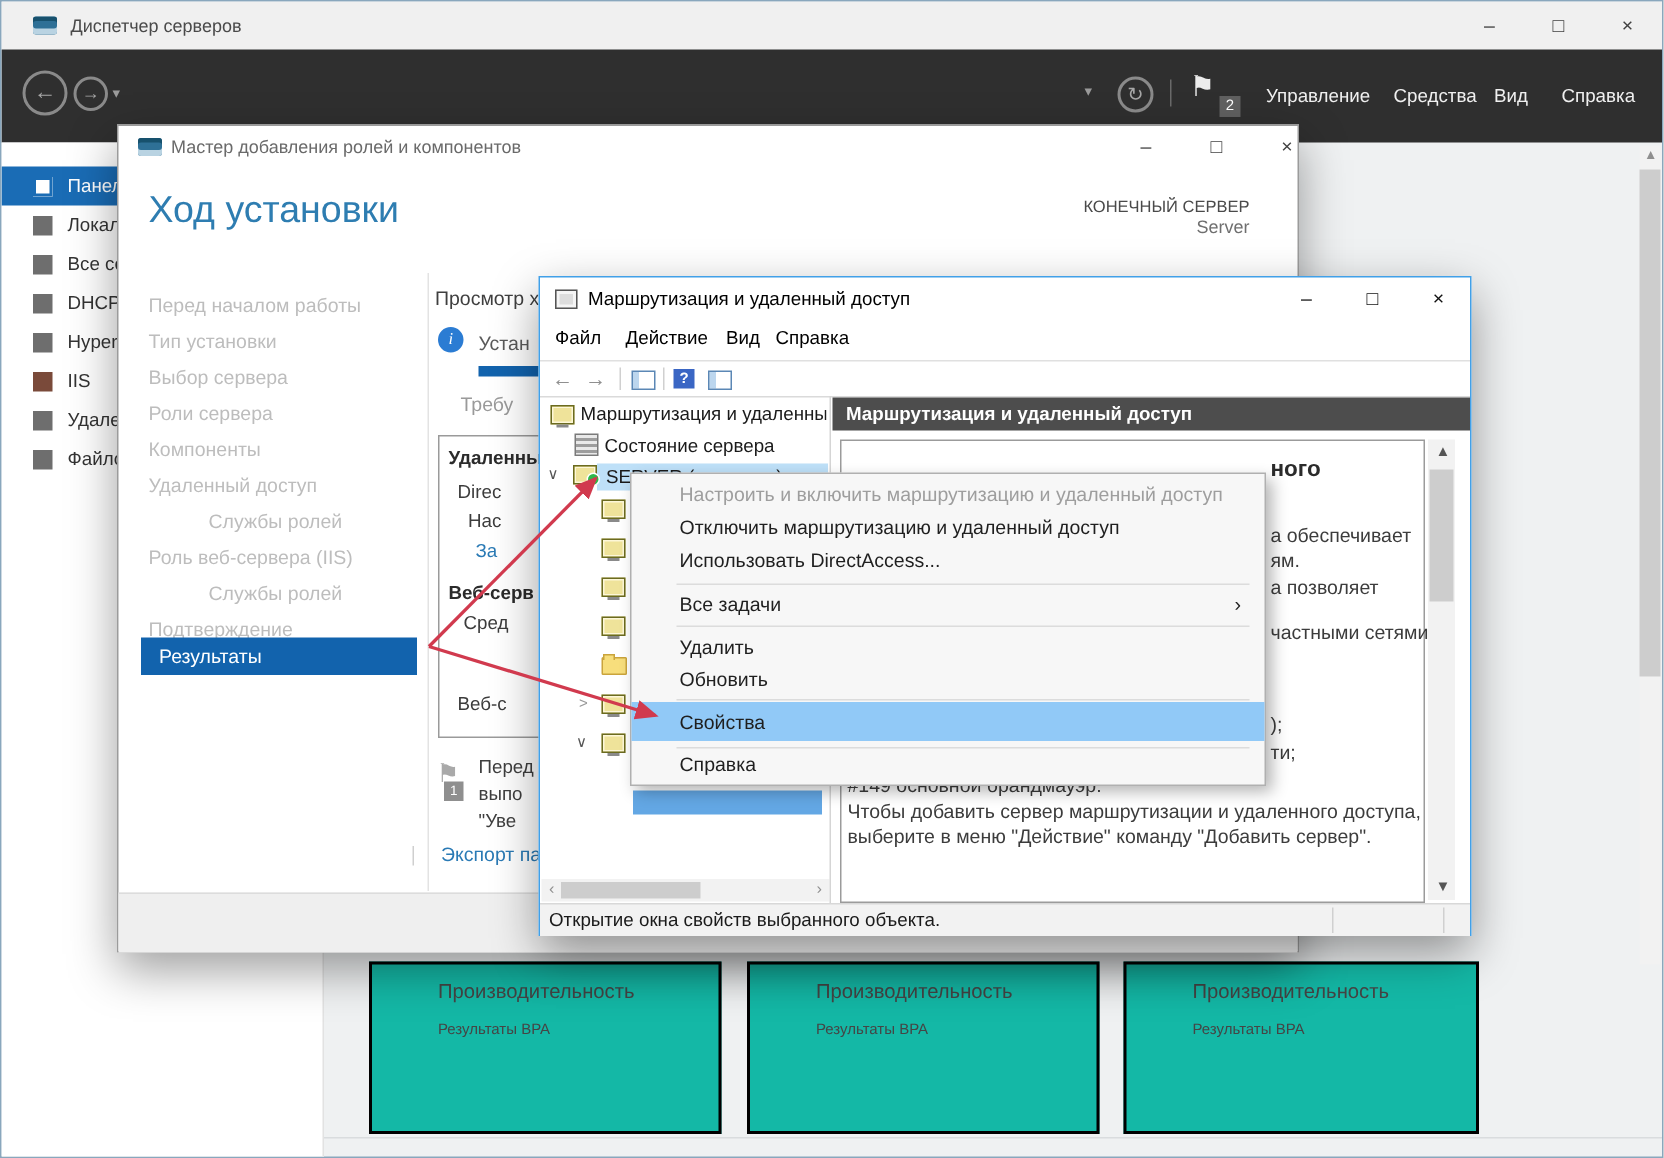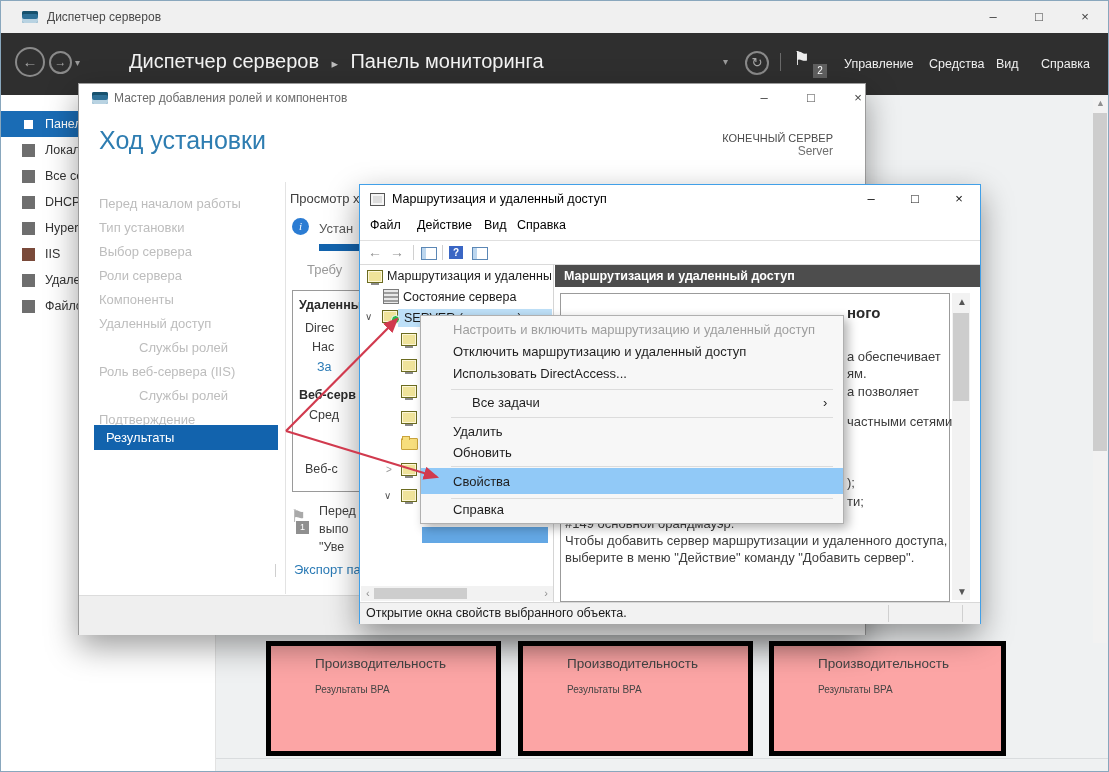--- a/index.html
+++ b/index.html
@@ -19,21 +19,21 @@
           text-align:center;}
   .hmenu{color:#f0f0f0;font-size:12.5px;}
   
   .sidebar{left:0;top:94px;width:215px;height:678px;background:#fff;border-right:1px solid #e2e2e2;box-sizing:border-box;}
   .sbrow{position:relative;height:26px;display:flex;align-items:center;padding-left:21px;gap:10px;
          color:#333;font-size:12.5px;}
   .sbrow.sel{background:#1a6cb5;color:#fff;}
   .sb-ic{width:13px;height:13px;background:#6e6e6e;flex:0 0 auto;}
   .sbrow.sel .sb-ic{background:#fff;box-shadow:inset 0 0 0 2px #1a6cb5, inset 0 0 0 3px #fff;}
   
-  .tile{position:absolute;background:#fca5a5;border:5px solid #000000;box-sizing:border-box;margin-left:20px;}
+  .tile{position:absolute;background:#14b8a6;border:2px solid #000000;box-sizing:border-box;}
   .tile .l1{position:absolute;left:44px;top:10px;font-size:13.5px;color:#454545;}
   .tile .l2{position:absolute;left:44px;top:38px;font-size:10px;color:#454545;}
   
   .win{position:absolute;background:#fff;box-sizing:border-box;}
   .wcap{position:absolute;width:44px;height:28px;text-align:center;line-height:28px;font-size:13px;color:#444;}
   
   #wizard{left:77px;top:82px;width:788px;height:552px;border:1px solid #9b9b9b;
           box-shadow:0 12px 30px rgba(0,0,0,.38);}
   .nav{font-size:13px;color:#bdbdbd;}
   .navsel{background:#1263ad;color:#fff;font-size:13px;}
@@ -73,25 +73,20 @@
     <span class="t" style="left:46px;top:9px;font-size:12px;color:#4a4a4a;">Диспетчер серверов</span>
     <span class="capbtn" style="left:969px;">–</span>
     <span class="capbtn" style="left:1015px;">□</span>
     <span class="capbtn" style="left:1061px;">×</span>
   </div>
 
   <div class="abs smheader">
     <span class="circle" style="left:14px;top:14px;width:26px;height:26px;line-height:26px;font-size:15px;">←</span>
     <span class="circle" style="left:48px;top:18px;width:19px;height:19px;line-height:19px;font-size:12px;">→</span>
     <span class="t" style="left:74px;top:24px;color:#9a9a9a;font-size:10px;">▾</span>
-    <div class="t" style="left:128px;top:17px;">
-      <span style="font-size:20px;font-weight:300;color:#f3f3f3;">Диспетчер серверов</span>
-      <span style="font-size:13px;color:#bdbdbd;padding:0 8px;">▸</span>
-      <span style="font-size:20px;font-weight:300;color:#f3f3f3;">Панель мониторинга</span>
-    </div>
     <span class="t" style="left:722px;top:23px;color:#9a9a9a;font-size:10px;">▾</span>
     <span class="circle" style="left:744px;top:18px;width:20px;height:20px;line-height:20px;font-size:13px;">↻</span>
     <span class="abs" style="left:779px;top:20px;width:1px;height:18px;background:#6a6a6a;"></span>
     <span class="t" style="left:792px;top:14px;color:#ececec;font-size:19px;">⚑</span>
     <span class="t" style="left:812px;top:31px;width:14px;height:14px;background:#606060;color:#fff;font-size:10px;text-align:center;line-height:14px;">2</span>
     <span class="t hmenu" style="left:843px;top:24px;">Управление</span>
     <span class="t hmenu" style="left:928px;top:24px;">Средства</span>
     <span class="t hmenu" style="left:995px;top:24px;">Вид</span>
     <span class="t hmenu" style="left:1040px;top:24px;">Справка</span>
   </div>
@@ -277,21 +272,21 @@
       <span class="abs" style="left:528px;top:2px;width:1px;height:17px;background:#d0d0d0;"></span>
       <span class="abs" style="left:602px;top:2px;width:1px;height:17px;background:#d0d0d0;"></span>
     </div>
   </div>
 
   <div class="abs" id="cmenu">
     <span class="mi dis" style="top:6px;">Настроить и включить маршрутизацию и удаленный доступ</span>
     <span class="mi" style="top:28px;">Отключить маршрутизацию и удаленный доступ</span>
     <span class="mi" style="top:50px;">Использовать DirectAccess...</span>
     <div class="msep" style="top:73px;"></div>
-    <span class="mi" style="top:79px;margin-left:19px;">Все задачи</span>
+    <span class="mi" style="top:79px;">Все задачи</span>
     <span class="t" style="left:402px;top:79px;font-size:13px;color:#1f1f1f;">›</span>
     <div class="msep" style="top:101px;"></div>
     <span class="mi" style="top:108px;">Удалить</span>
     <span class="mi" style="top:129px;">Обновить</span>
     <div class="msep" style="top:150px;"></div>
     <div class="abs" style="left:0;top:152px;width:422px;height:26px;background:#91c9f7;"></div>
     <span class="mi" style="top:158px;">Свойства</span>
     <div class="msep" style="top:182px;"></div>
     <span class="mi" style="top:186px;">Справка</span>
   </div>

